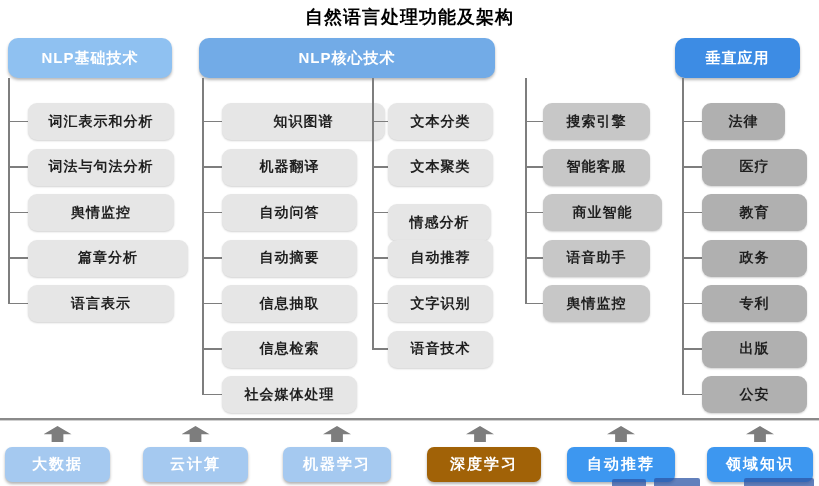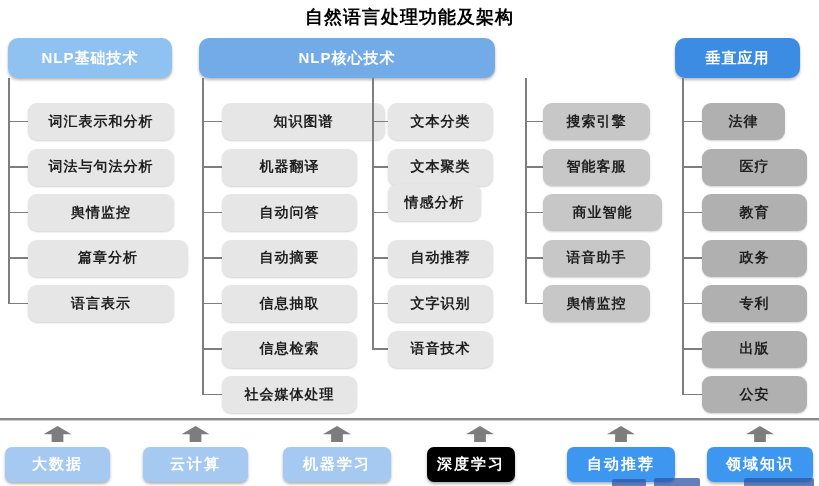--- a/index.html
+++ b/index.html
@@ -80,21 +80,21 @@
       <div class="stub" style="left: 202px; top: 348.25px; width: 20px;"></div>
       <div class="node" style="left: 222px; top: 330.5px; width: 135px; background: rgb(230, 230, 230);">信息检索</div>
       <div class="stub" style="left: 202px; top: 393.75px; width: 20px;"></div>
       <div class="node" style="left: 222px; top: 376px; width: 135px; background: rgb(230, 230, 230);">社会媒体处理</div>
       <div class="spine" style="left: 372px; top: 78px; height: 271px;"></div>
       <div class="stub" style="left: 372px; top: 120.75px; width: 16px;"></div>
       <div class="node" style="left: 388px; top: 103px; width: 105px; background: rgb(230, 230, 230);">文本分类</div>
       <div class="stub" style="left: 372px; top: 166.25px; width: 16px;"></div>
       <div class="node" style="left: 388px; top: 148.5px; width: 105px; background: rgb(230, 230, 230);">文本聚类</div>
       <div class="stub" style="left: 372px; top: 211.75px; width: 16px;"></div>
-      <div class="node" style="left: 388px; top: 184px; width: 93px; background: rgb(230, 230, 230);">情感分析</div>
+      <div class="node" style="left: 388px; top: 204px; width: 103px; background: rgb(230, 230, 230);">情感分析</div>
       <div class="stub" style="left: 372px; top: 257.25px; width: 16px;"></div>
       <div class="node" style="left: 388px; top: 239.5px; width: 105px; background: rgb(230, 230, 230); text-align: center;">自动推荐</div>
       <div class="stub" style="left: 372px; top: 302.75px; width: 16px;"></div>
       <div class="node" style="left: 388px; top: 285px; width: 105px; background: rgb(230, 230, 230);">文字识别</div>
       <div class="stub" style="left: 372px; top: 348.25px; width: 16px;"></div>
       <div class="node" style="left: 388px; top: 330.5px; width: 105px; background: rgb(230, 230, 230);">语音技术</div>
       <div class="spine" style="left: 525px; top: 78px; height: 225.5px;"></div>
       <div class="stub" style="left: 525px; top: 120.75px; width: 18px;"></div>
       <div class="node" style="left: 543px; top: 103px; width: 107px; background: rgb(199, 199, 199);">搜索引擎</div>
       <div class="stub" style="left: 525px; top: 166.25px; width: 18px;"></div>
@@ -125,21 +125,21 @@
   <div class="separator"></div>
 
   <div id="foundation">
       <div class="arrow" style="left: 43.5px;"></div>
       <div class="fnd" style="left: 5px; width: 105px; background: rgb(165, 201, 240);">大数据</div>
       <div class="arrow" style="left: 181.5px;"></div>
       <div class="fnd" style="left: 143px; width: 105px; background: rgb(165, 201, 240);">云计算</div>
       <div class="arrow" style="left: 323px;"></div>
       <div class="fnd" style="left: 283px; width: 108px; background: rgb(165, 201, 240);">机器学习</div>
       <div class="arrow" style="left: 466px;"></div>
-      <div class="fnd" style="left: 427px; width: 88px; background: #000000; border-radius: 7px;">深度学习</div>
+      <div class="fnd" style="left: 427px; width: 114px; background: #a16207; border-radius: 7px;">深度学习</div>
       <div class="arrow" style="left: 607px;"></div>
       <div class="fnd" style="left: 567px; width: 108px; background: rgb(61, 151, 240);">自动推荐</div>
       <div class="arrow" style="left: 746px;"></div>
       <div class="fnd" style="left: 707px; width: 106px; background: rgb(61, 151, 240);">领域知识</div>
     </div>
 
   <div>
     <div class="wm-frag" style="left:612px;top:479px;width:34px;height:7px;"></div>
     <div class="wm-frag" style="left:654px;top:478px;width:46px;height:8px;"></div>
     <div class="wm-frag" style="left:744px;top:478px;width:70px;height:8px;"></div>

